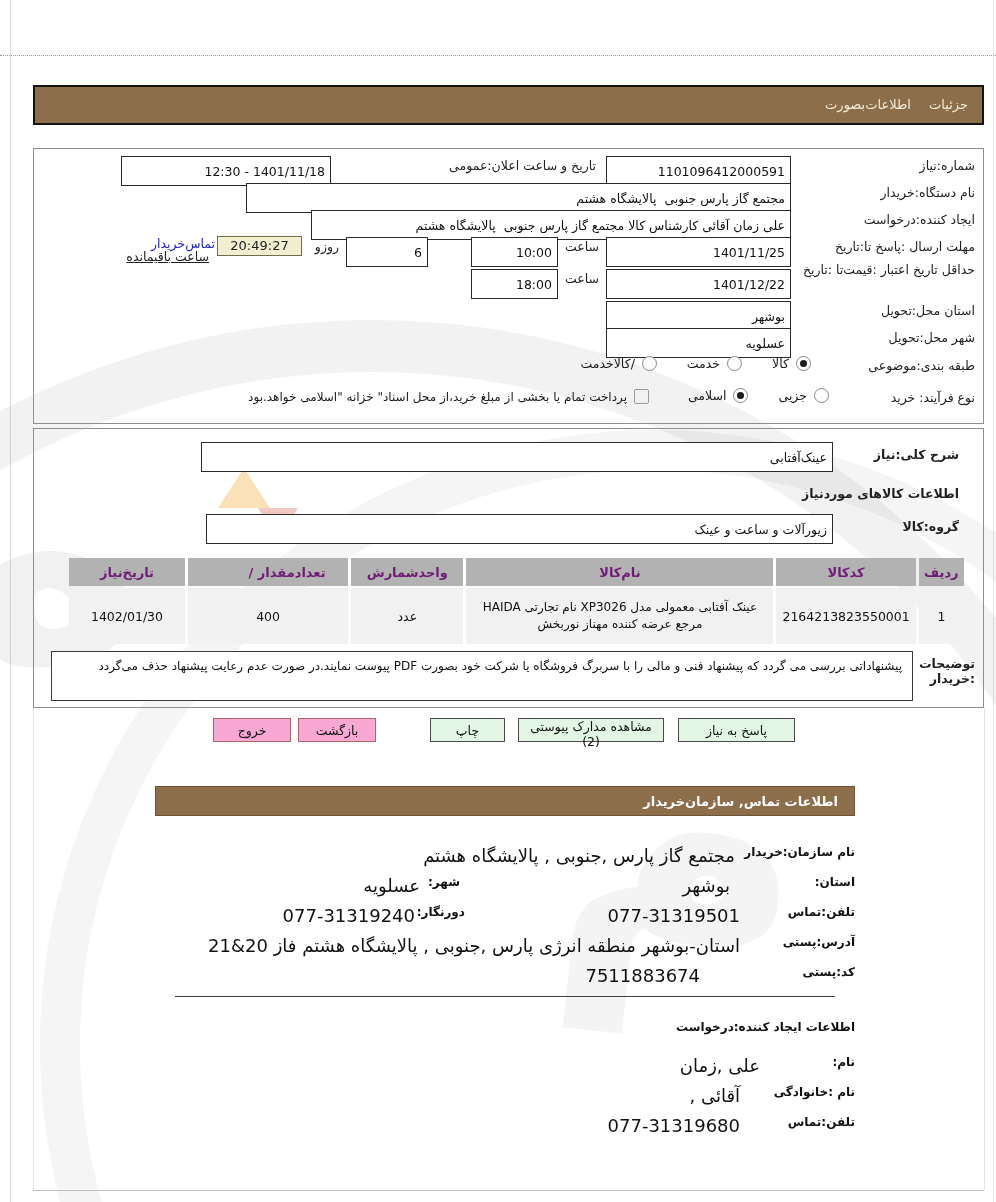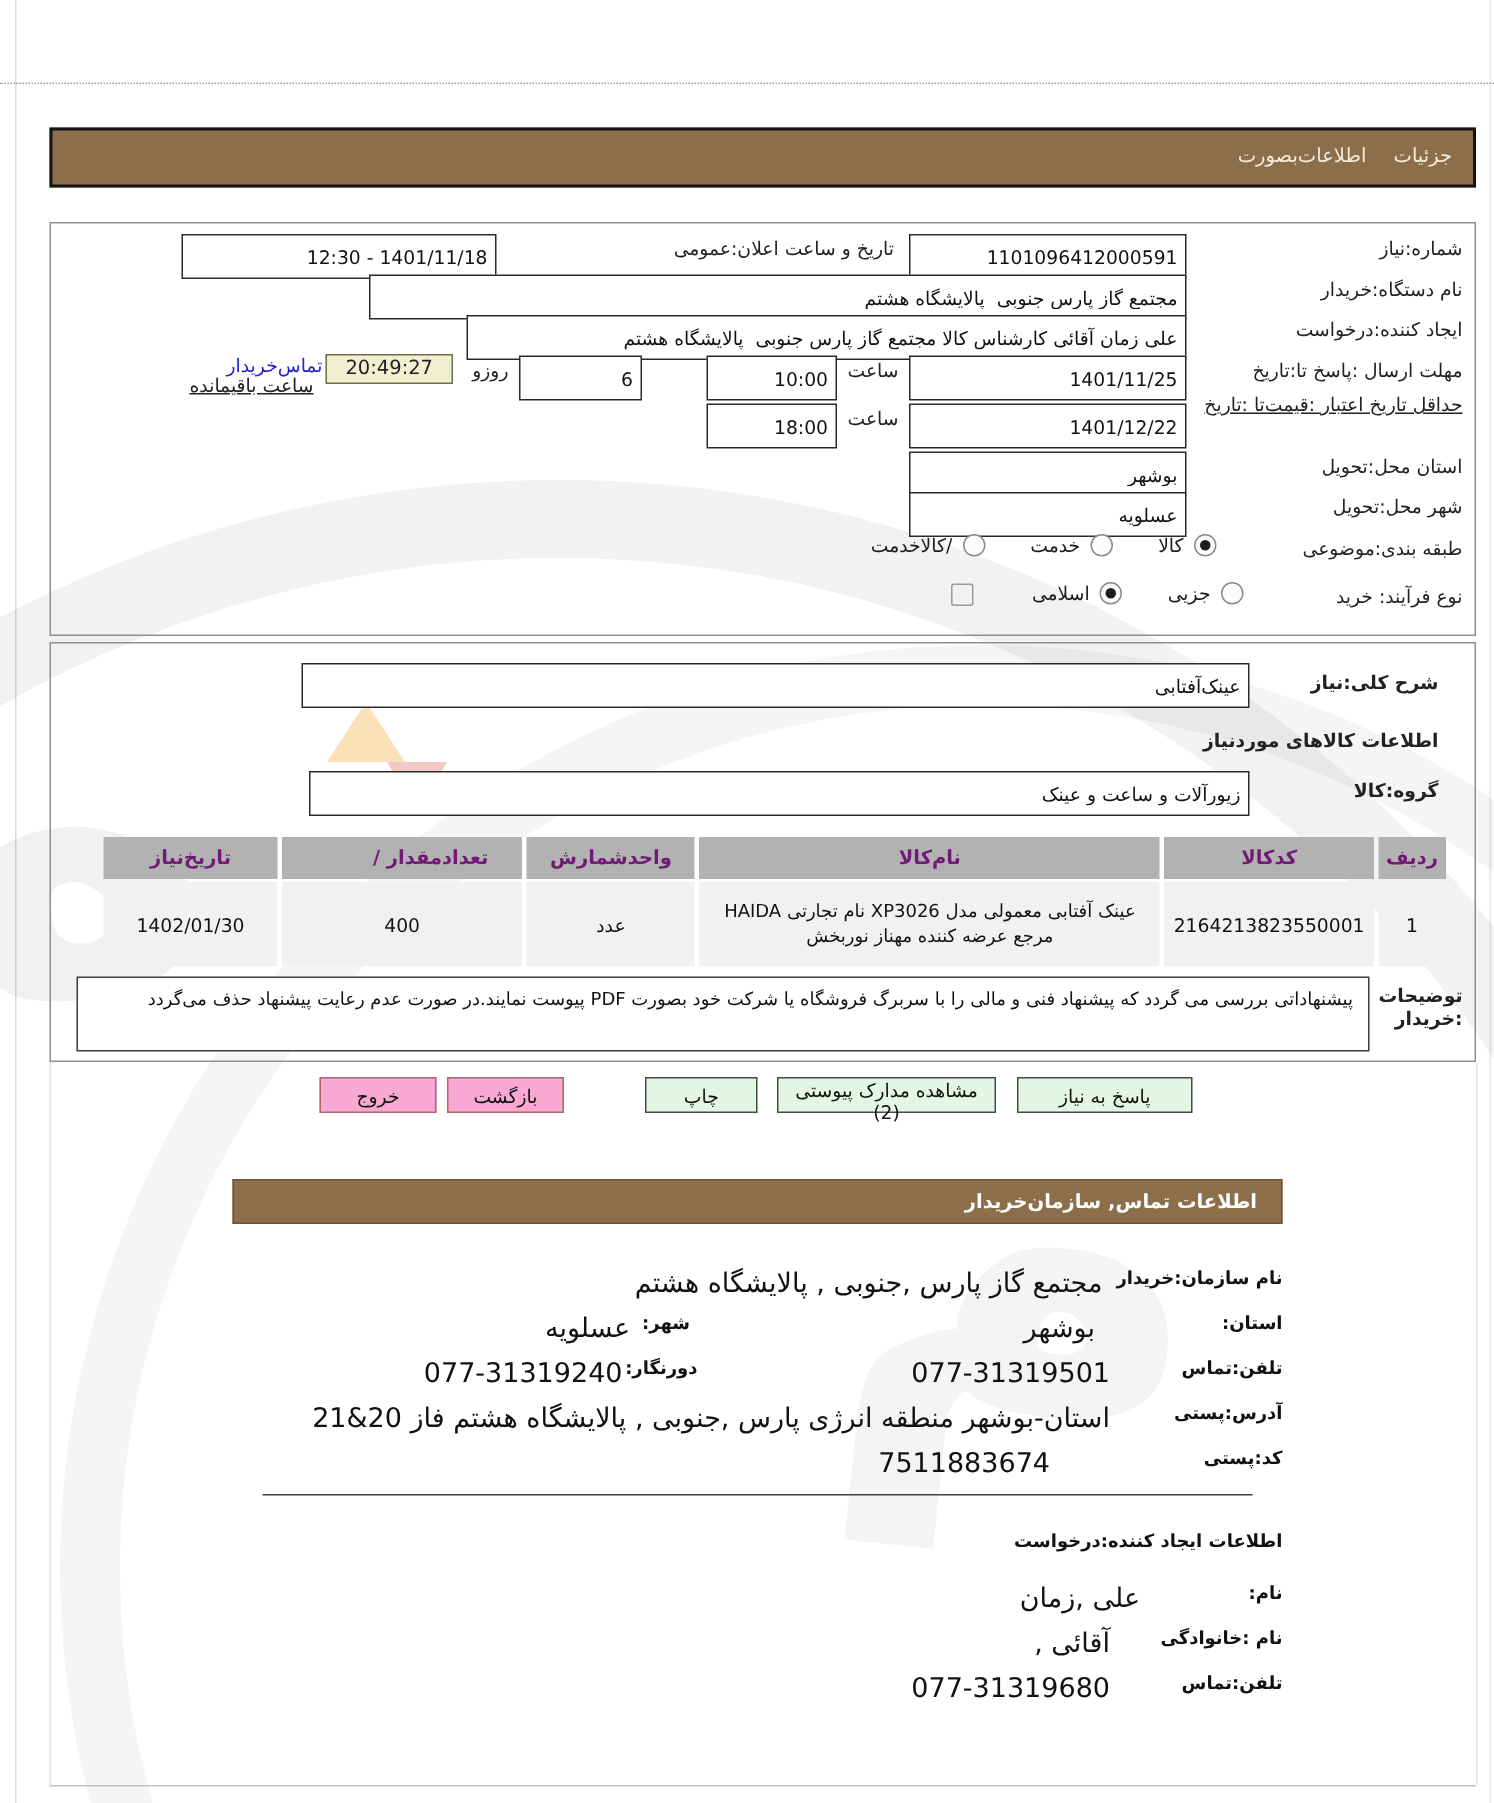--- a/index.html
+++ b/index.html
@@ -102,21 +102,21 @@
 
     <span class="abs lbl nowrap" style="right:8px;top:90px;">مهلت ارسال :پاسخ تا:تاریخ</span>
     <input class="fld ltr" style="left: 572px; top: 88px; width: 185px;" readonly="" value="1401/11/25">
     <span class="abs lbl nowrap" style="right:384px;top:90px;">ساعت</span>
     <input class="fld ltr" style="left: 437px; top: 88px; width: 87px;" readonly="" value="10:00">
     <input class="fld ltr" style="left: 312px; top: 88px; width: 82px;" readonly="" value="6">
     <span class="abs lbl nowrap" style="right:644px;top:90px;">روزو</span>
     <span class="abs timer" style="left:183px;top:87px;width:85px;height:20px;">20:49:27</span>
     <span class="abs lbl nowrap" style="right:774px;top:100px;text-decoration:underline;">ساعت باقیمانده</span>
 
-    <span class="abs lbl" style="right:8px;top:113px;width:175px;text-align:right;text-decoration:underline;">حداقل تاریخ اعتبار :قیمت‌تا :تاریخ</span>
+    <span class="abs lbl" style="right:8px;top:113px;width:175px;text-align:right;">حداقل تاریخ اعتبار :قیمت‌تا :تاریخ</span>
     <input class="fld ltr" style="left: 572px; top: 120px; width: 185px;" readonly="" value="1401/12/22">
     <span class="abs lbl nowrap" style="right:384px;top:122px;">ساعت</span>
     <input class="fld ltr" style="left: 437px; top: 120px; width: 87px;" readonly="" value="18:00">
 
     <span class="abs lbl nowrap" style="right:8px;top:154px;">استان محل:تحویل</span>
     <input class="fld rtl" style="left: 572px; top: 152px; width: 185px;" readonly="" value="بوشهر">
 
     <span class="abs lbl nowrap" style="right:8px;top:181px;">شهر محل:تحویل</span>
     <input class="fld rtl" style="left: 572px; top: 179px; width: 185px;" readonly="" value="عسلویه">
 
@@ -135,20 +135,21 @@
     <span class="abs lbl nowrap" style="right:8px;top:241px;">نوع فرآیند: خرید</span>
     <div class="abs optrow" style="right:154px;top:239px;">
       <span class="radio"></span>
       <span class="opt-lbl nowrap">جزیی</span>
       <span class="optgap"></span>
       <span class="radio sel"></span>
       <span class="opt-lbl nowrap">اسلامی</span>
     </div>
     <div class="abs optrow" style="right:334px;top:240px;">
       <span class="checkbox"></span>
+      <span class="cb-lbl nowrap">پرداخت تمام یا بخشی از مبلغ خرید،از محل اسناد" خزانه "اسلامی خواهد.بود</span>
     </div>
   </div>
 
   <div class="abs panel box2">
 
     <span class="abs lbl lbl-b nowrap" style="right:24px;top:18px;">شرح کلی:نیاز</span>
     <input class="fld rtl" style="left: 167px; top: 13px; width: 632px; height: 24px;" readonly="" value="عینک‌آفتابی">
 
     <span class="abs lbl lbl-b nowrap" style="right:24px;top:57px;">اطلاعات کالاهای موردنیاز</span>
 

